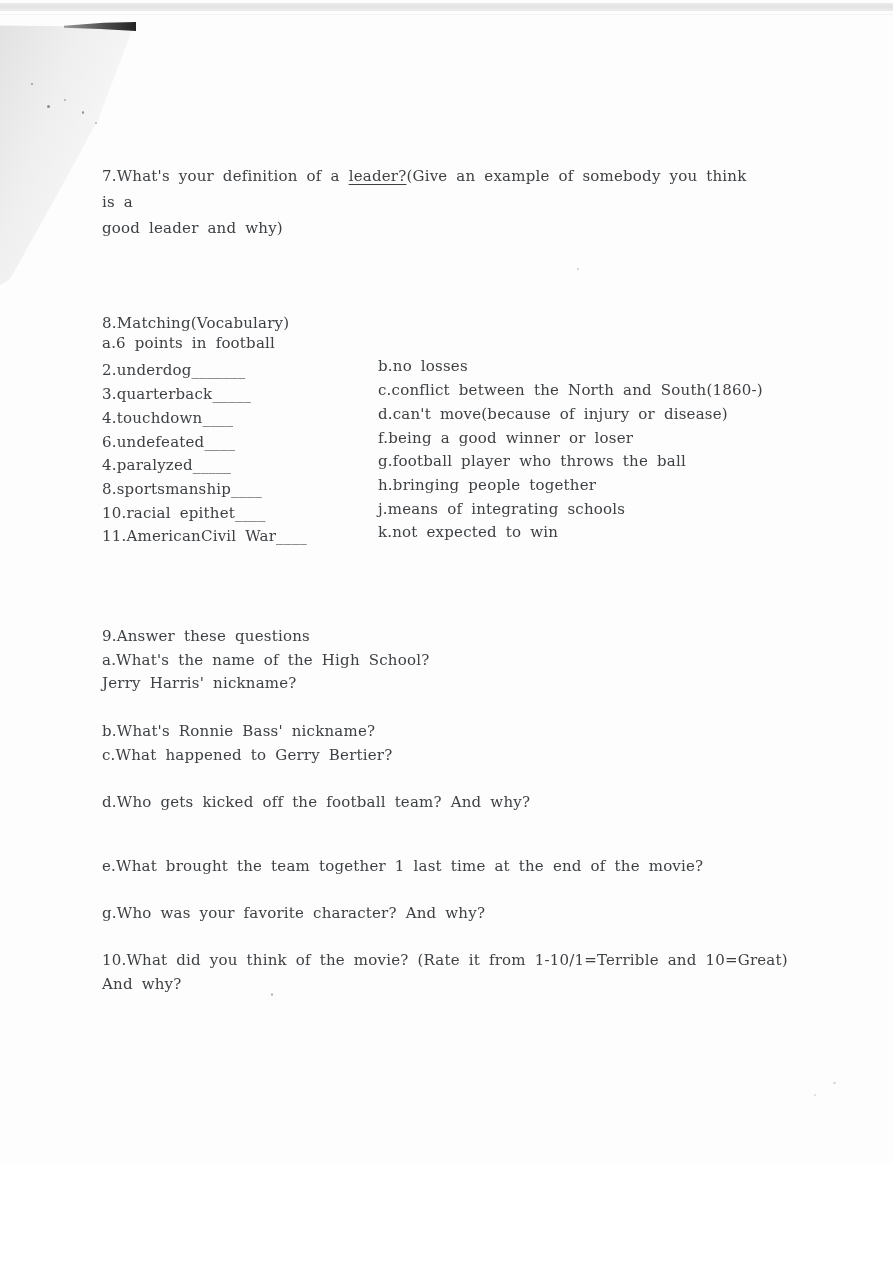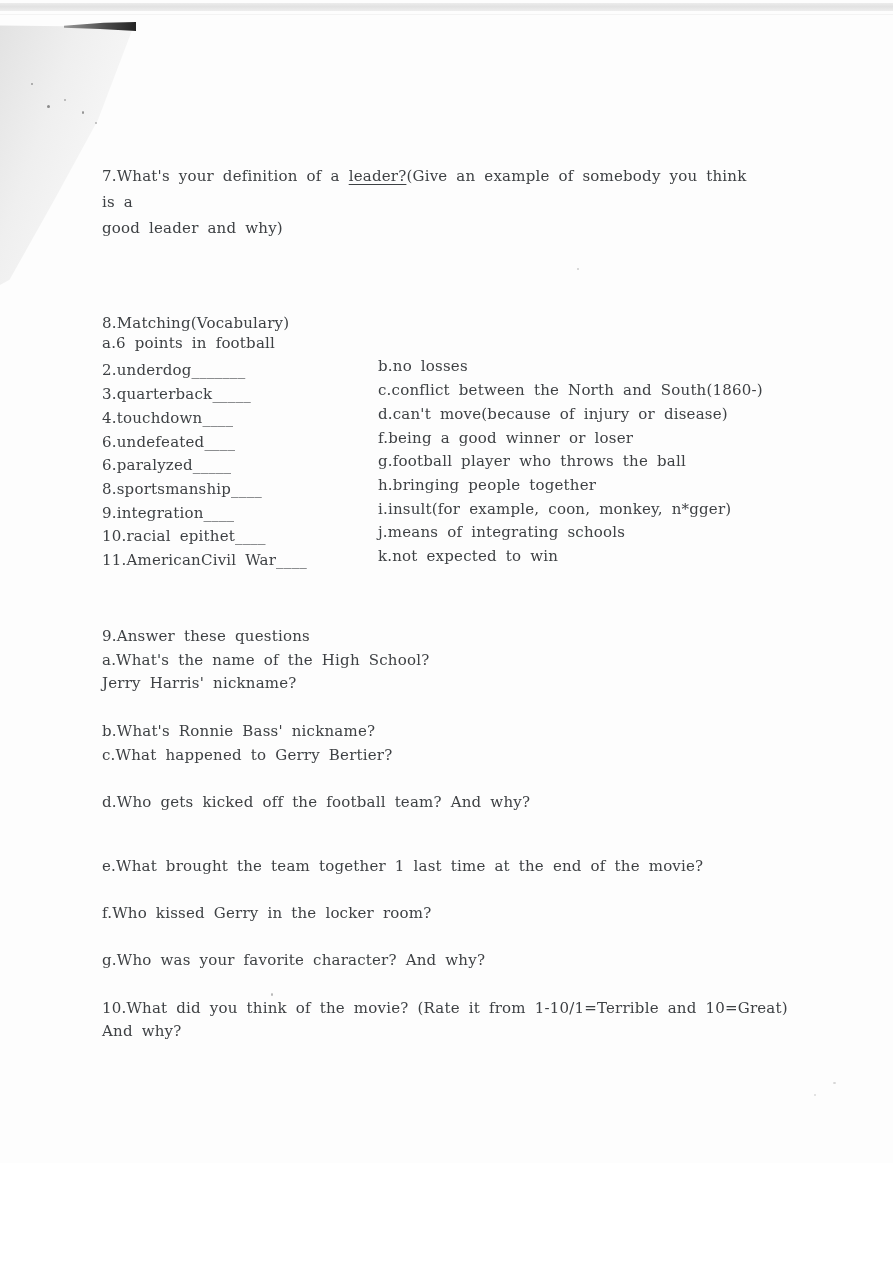--- a/index.html
+++ b/index.html
@@ -96,48 +96,43 @@
       </div>
     <div class="mrow">
         <div class="line mleft">4.touchdown____</div>
         <div class="line mright">d.can't move(because of injury or disease)</div>
       </div>
     <div class="mrow">
         <div class="line mleft">6.undefeated____</div>
         <div class="line mright">f.being a good winner or loser</div>
       </div>
     <div class="mrow">
-        <div class="line mleft">6.paralyzed_____</div>
+        <div class="line mleft">4.paralyzed_____</div>
         <div class="line mright">g.football player who throws the ball</div>
       </div>
     <div class="mrow">
         <div class="line mleft">8.sportsmanship____</div>
         <div class="line mright">h.bringing people together</div>
-      </div>
-    <div class="mrow">
-        <div class="line mleft">9.integration____</div>
-        <div class="line mright">i.insult(for example, coon, monkey, n*gger)</div>
       </div>
     <div class="mrow">
         <div class="line mleft">10.racial epithet____</div>
         <div class="line mright">j.means of integrating schools</div>
       </div>
     <div class="mrow">
         <div class="line mleft">11.AmericanCivil War____</div>
         <div class="line mright">k.not expected to win</div>
       </div>
   </div>
 
   <div class="block q9">
     <div class="line">9.Answer these questions</div>
     <div class="line">a.What's the name of the High School?</div>
     <div class="line">Jerry Harris' nickname?</div>
     <div class="line gap1">b.What's Ronnie Bass' nickname?</div>
     <div class="line">c.What happened to Gerry Bertier?</div>
     <div class="line gap1">d.Who gets kicked off the football team? And why?</div>
     <div class="line gap2">e.What brought the team together 1 last time at the end of the movie?</div>
-    <div class="line gap1">f.Who kissed Gerry in the locker room?</div>
     <div class="line gap1">g.Who was your favorite character? And why?</div>
     <div class="line gap1">10.What did you think of the movie? (Rate it from 1-10/1=Terrible and 10=Great)</div>
     <div class="line">And why?</div>
   </div>
 
 </div>
 
 </body></html>

